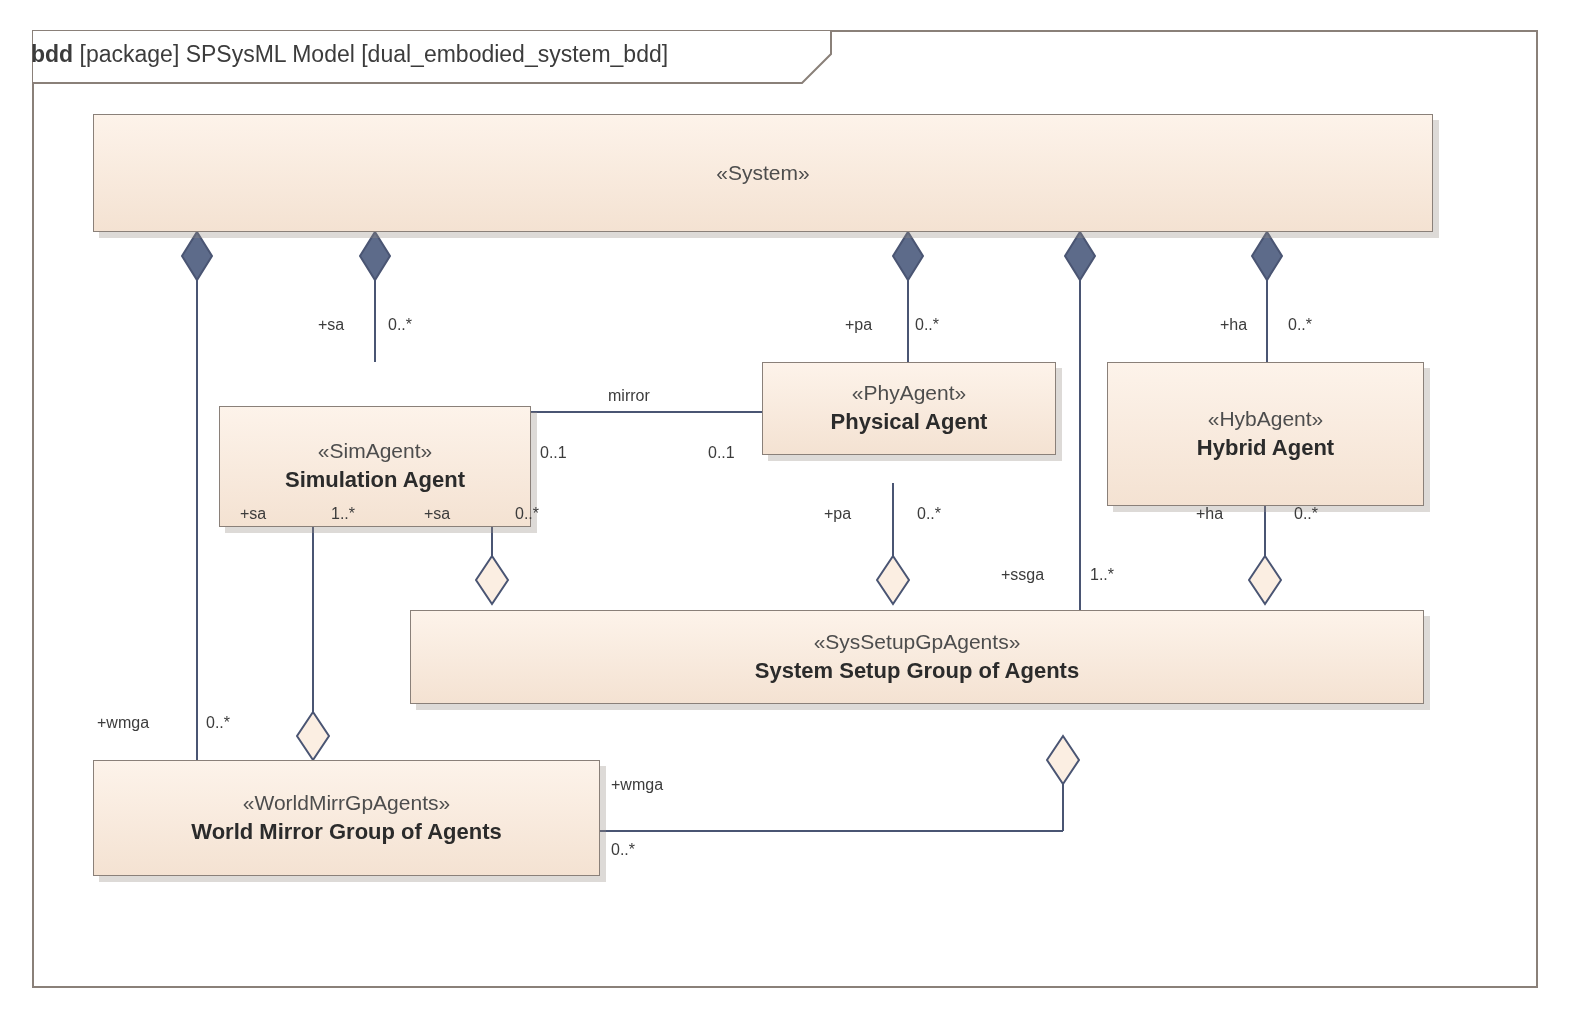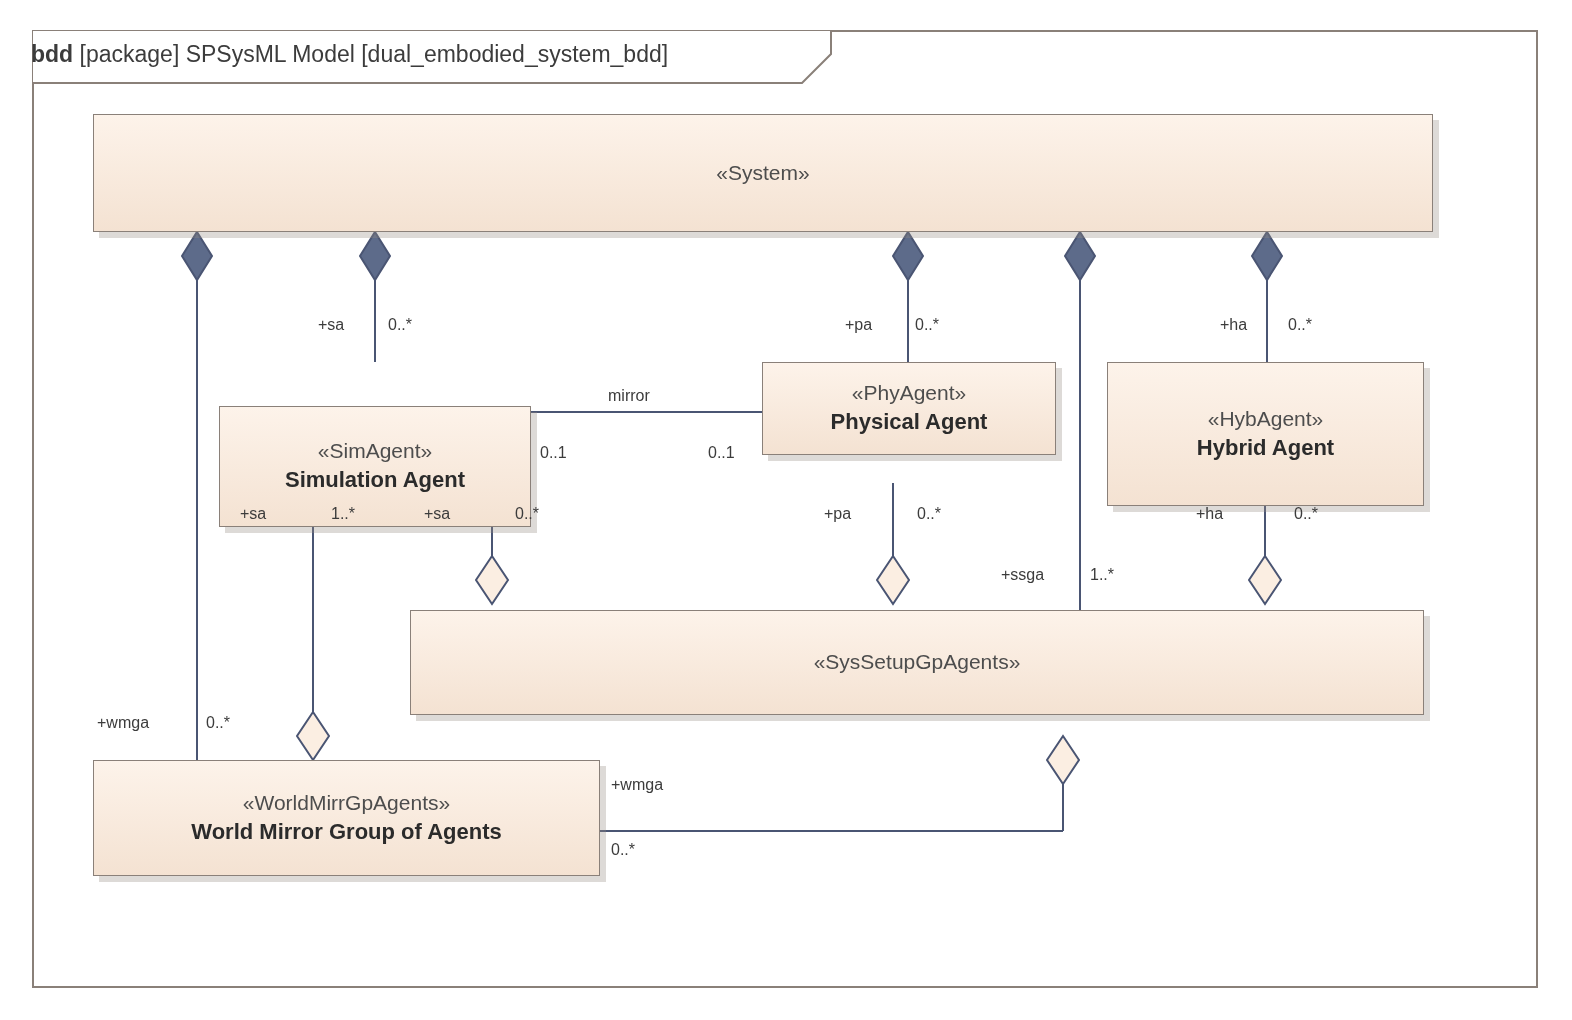--- a/index.html
+++ b/index.html
@@ -166,22 +166,23 @@
   <div class="cls" style="left:762px; top:362px; width:294px; height:93px;">
     <div class="stereo">«PhyAgent»</div>
     <div class="name">Physical Agent</div>
   </div>
 
   <div class="cls" style="left:1107px; top:362px; width:317px; height:144px;">
     <div class="stereo">«HybAgent»</div>
     <div class="name">Hybrid Agent</div>
   </div>
 
-  <div class="cls" style="left:410px; top:610px; width:1014px; height:105px;text-align:center;">
+  <div class="cls" style="left:410px; top:610px; width:1014px; height:94px;text-align:center;">
     <div class="stereo">«SysSetupGpAgents»</div>
+    <div class="name">System Setup Group of Agents</div>
   </div>
 
   <div class="cls" style="left:93px; top:760px; width:507px; height:116px;">
     <div class="stereo">«WorldMirrGpAgents»</div>
     <div class="name">World Mirror Group of Agents</div>
   </div>
 
   <div class="lbl" style="left:318px; top:316px;">+sa</div>
   <div class="lbl" style="left:388px; top:316px;">0..*</div>
 

